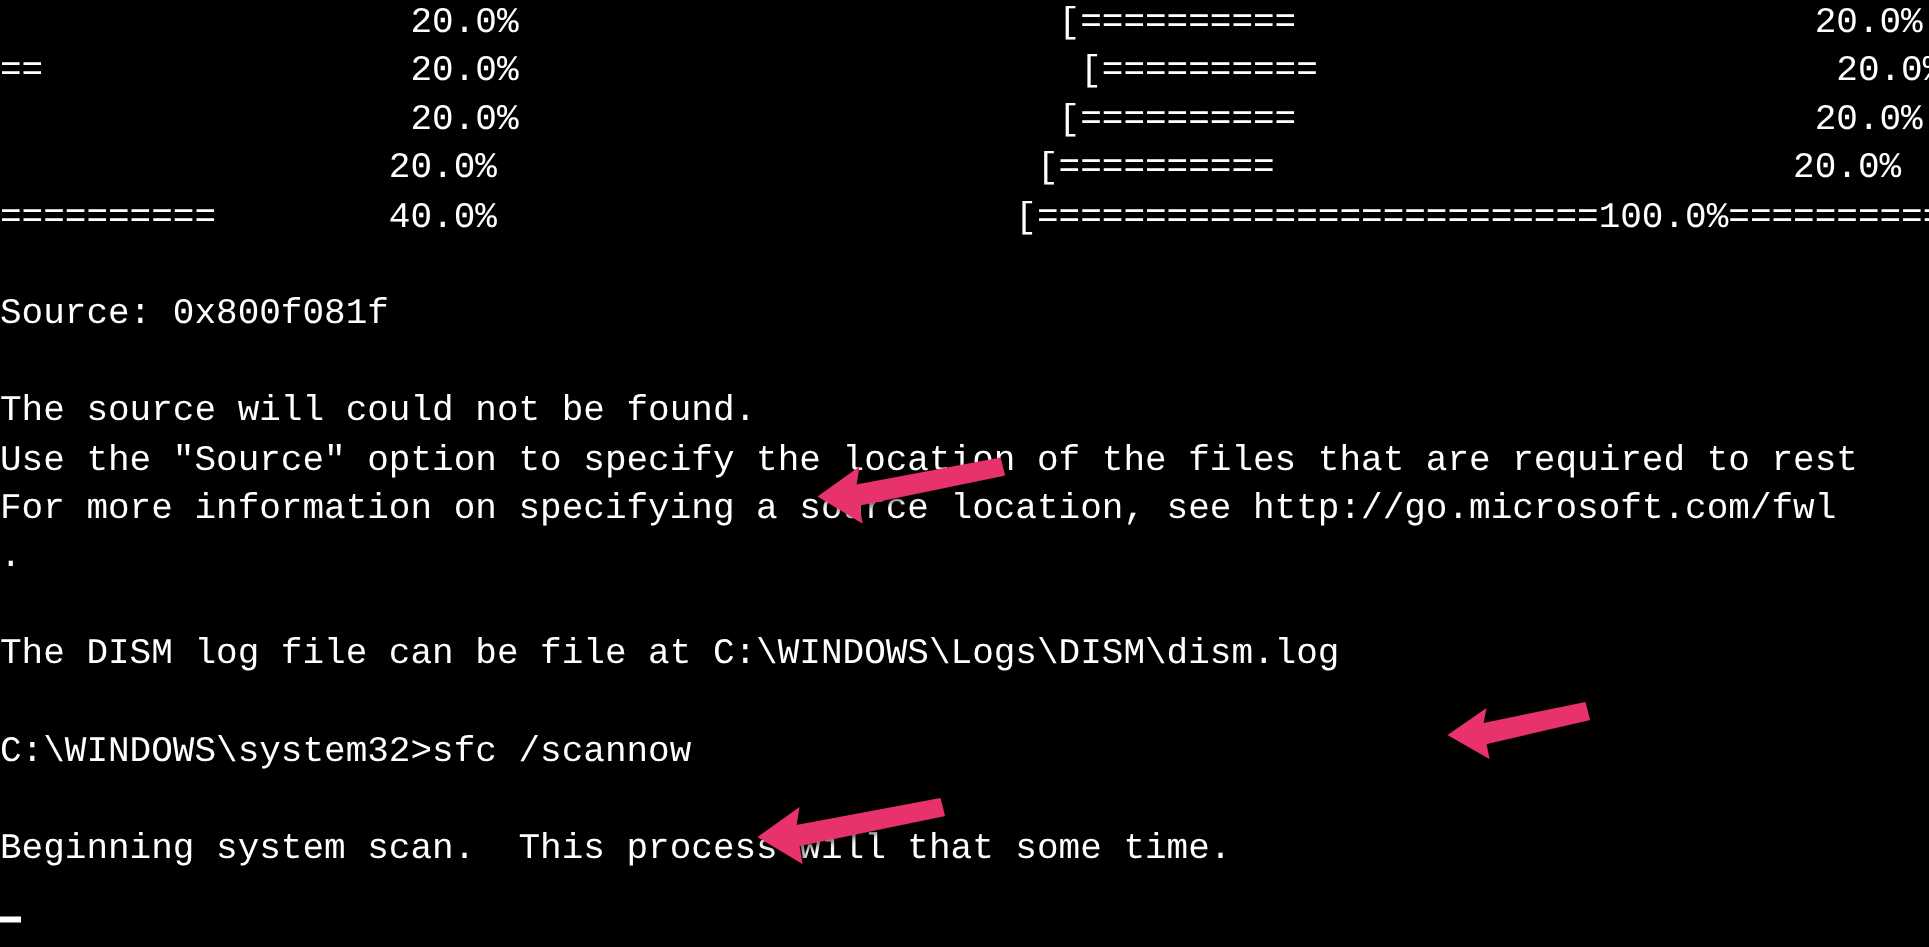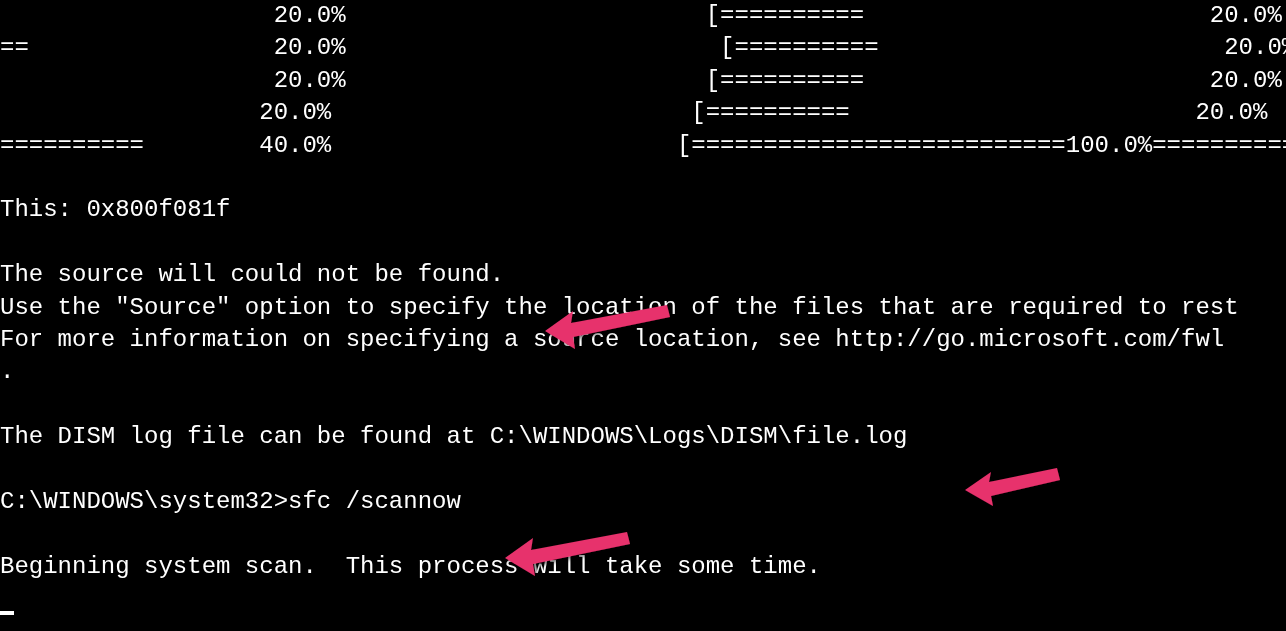--- a/index.html
+++ b/index.html
@@ -37,32 +37,32 @@
 <body>
 
 
 
 <div class="terminal"><span>                   20.0%                         [==========                        20.0%</span>
 <span>==                 20.0%                          [==========                        20.0%</span>
 <span>                   20.0%                         [==========                        20.0%</span>
 <span>                  20.0%                         [==========                        20.0%</span>
 <span>==========        40.0%                        [==========================100.0%==========</span>
 <span></span>
-<span>This: 0x800f081f</span>
+<span>Source: 0x800f081f</span>
 <span></span>
 <span>The source will could not be found.</span>
 <span>Use the "Source" option to specify the location of the files that are required to rest</span>
 <span>For more information on specifying a source location, see http://go.microsoft.com/fwl</span>
 <span>.</span>
 <span></span>
-<span>The DISM log file can be found at C:\WINDOWS\Logs\DISM\file.log</span>
+<span>The DISM log file can be file at C:\WINDOWS\Logs\DISM\dism.log</span>
 <span></span>
 <span>C:\WINDOWS\system32&gt;sfc /scannow</span>
 <span></span>
-<span>Beginning system scan.  This process will take some time.</span>
+<span>Beginning system scan.  This process will that some time.</span>
 <span class="cursor"></span></div>
 
 <div class="arrow" style="left:545px; top:236px;">
   <svg width="130" height="50" viewBox="0 0 130 50">
     <defs>
         <filter id="s1" x="-20%" y="-20%" width="140%" height="140%">
           <feDropShadow dx="2" dy="2" stdDeviation="2" flood-color="#000" flood-opacity="0.6"></feDropShadow>
         </filter>
       </defs>
     <g filter="url(#s1)">

